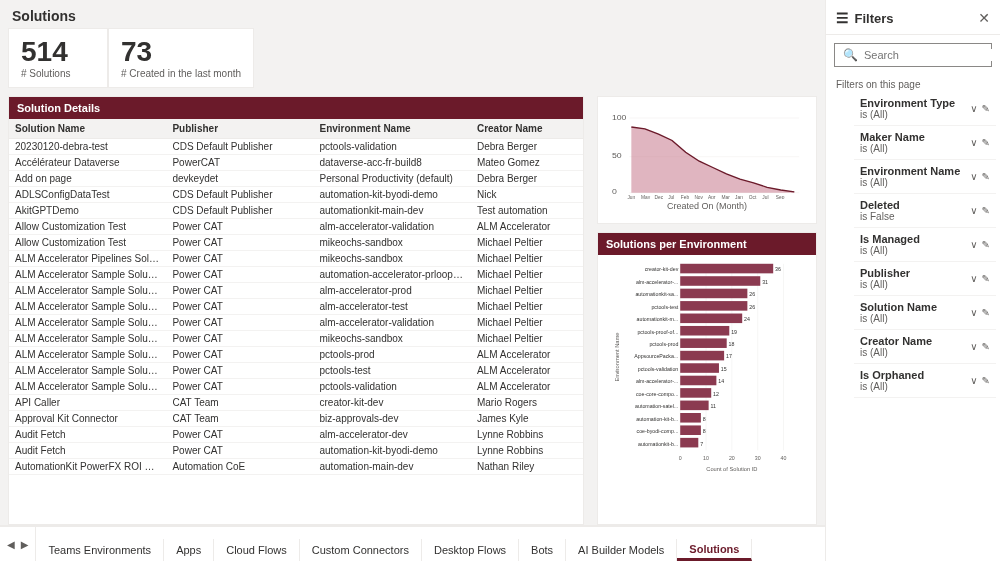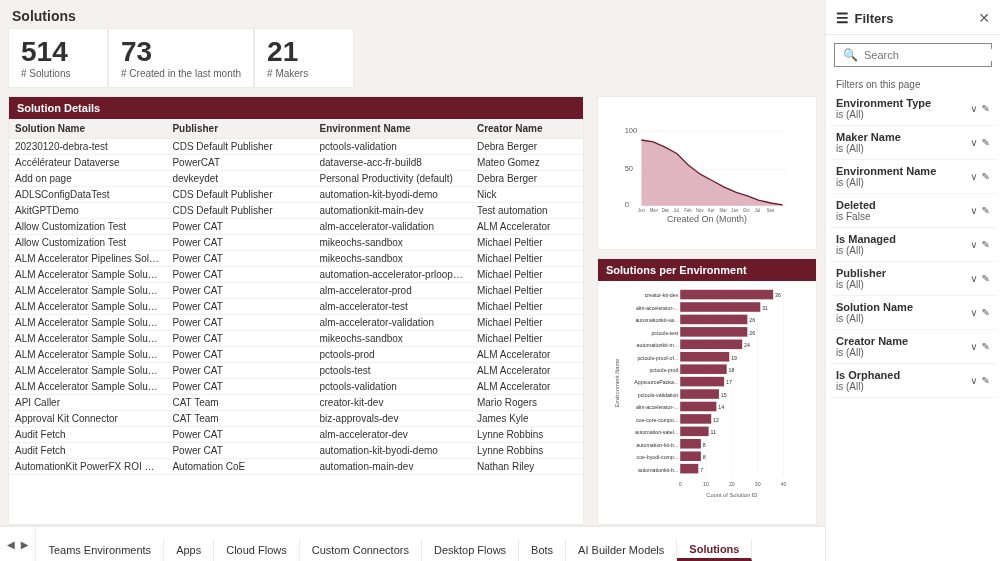--- a/index.html
+++ b/index.html
@@ -29,21 +29,21 @@
     .table-container { overflow: auto; flex: 1; }
     table { width: 100%; border-collapse: collapse; font-size: 10px; }
     thead th { background: #f3f2f1; border-bottom: 1px solid #edebe9; padding: 4px 6px; text-align: left; font-weight: 600; color: #323130; position: sticky; top: 0; white-space: nowrap; }
     tbody tr { border-bottom: 1px solid #f3f2f1; }
     tbody td { padding: 2px 6px; color: #323130; white-space: nowrap; overflow: hidden; text-overflow: ellipsis; max-width: 120px; }
     
     .right-panel { width: 220px; display: flex; flex-direction: column; gap: 8px; }
     
     .chart-card { background: white; border: 1px solid #edebe9; }
     .chart-header { background: #6b1a2a; color: white; padding: 5px 8px; font-size: 11px; font-weight: 600; }
-    .chart-body { padding: 25px; }
+    .chart-body { padding: 12px; }
     
     .trend-chart { position: relative; height: 90px; }
     .trend-svg { width: 100%; height: 100%; }
     
     .bottom-nav { background: white; border-top: 2px solid #edebe9; display: flex; align-items: stretch; height: 36px; flex-shrink: 0; }
     .nav-arrows { display: flex; align-items: center; padding: 0 4px; border-right: 1px solid #edebe9; }
     .nav-arrow { background: none; border: none; cursor: pointer; padding: 0 3px; color: #605e5c; font-size: 10px; }
     .nav-tab { padding: 0 12px; display: flex; align-items: center; border-right: 1px solid #edebe9; cursor: pointer; font-size: 11px; color: #323130; white-space: nowrap; background: white; }
     .nav-tab.active { border-bottom: 3px solid #6b1a2a; font-weight: 600; color: #6b1a2a; }
     
@@ -54,21 +54,21 @@
     .filter-icon { font-size: 14px; }
     .filters-close { background: none; border: none; cursor: pointer; font-size: 14px; color: #605e5c; }
     
     .search-box { margin: 8px; border: 1px solid #8a8886; display: flex; align-items: center; padding: 4px 8px; background: white; }
     .search-icon { color: #605e5c; font-size: 12px; margin-right: 6px; }
     .search-input { border: none; outline: none; font-size: 11px; flex: 1; }
     
     .filters-section-label { font-size: 10px; color: #605e5c; padding: 4px 10px 2px 10px; font-weight: 400; }
     
     .filters-list { overflow-y: auto; flex: 1; padding: 0 4px; }
-    .filter-item { display: flex; align-items: center; justify-content: space-between; padding: 5px 6px; border-bottom: 1px solid #f3f2f1; }
+    .filter-item { display: flex; align-items: center; justify-content: space-between; padding: 5px 6px; border-bottom: 1px solid #f3f2f1; margin-left: 24px; }
     .filter-item-left { display: flex; flex-direction: column; }
     .filter-name { font-size: 11px; font-weight: 600; color: #323130; }
     .filter-value { font-size: 10px; color: #605e5c; }
     .filter-controls { display: flex; align-items: center; gap: 4px; }
     .filter-chevron { color: #605e5c; font-size: 10px; cursor: pointer; }
     .filter-edit { color: #605e5c; font-size: 10px; cursor: pointer; }
     .y-axis-label { font-size: 9px; fill: #605e5c; }
   </style>
 </head>
 <body>
@@ -81,24 +81,20 @@
     <div class="dashboard">
 
       <div class="top-row">
         <div class="kpi-card">
           <div class="kpi-number">514</div>
           <div class="kpi-label"># Solutions</div>
         </div>
         <div class="kpi-card">
           <div class="kpi-number">73</div>
           <div class="kpi-label"># Created in the last month</div>
-        </div>
-        <div class="kpi-card">
-          <div class="kpi-number">21</div>
-          <div class="kpi-label"># Makers</div>
         </div>
       </div>
 
       <div class="main-panels">
 
         <div class="left-panel">
           <div class="solution-details-card">
             <div class="card-header">Solution Details</div>
             <div class="table-container">
               <table>

